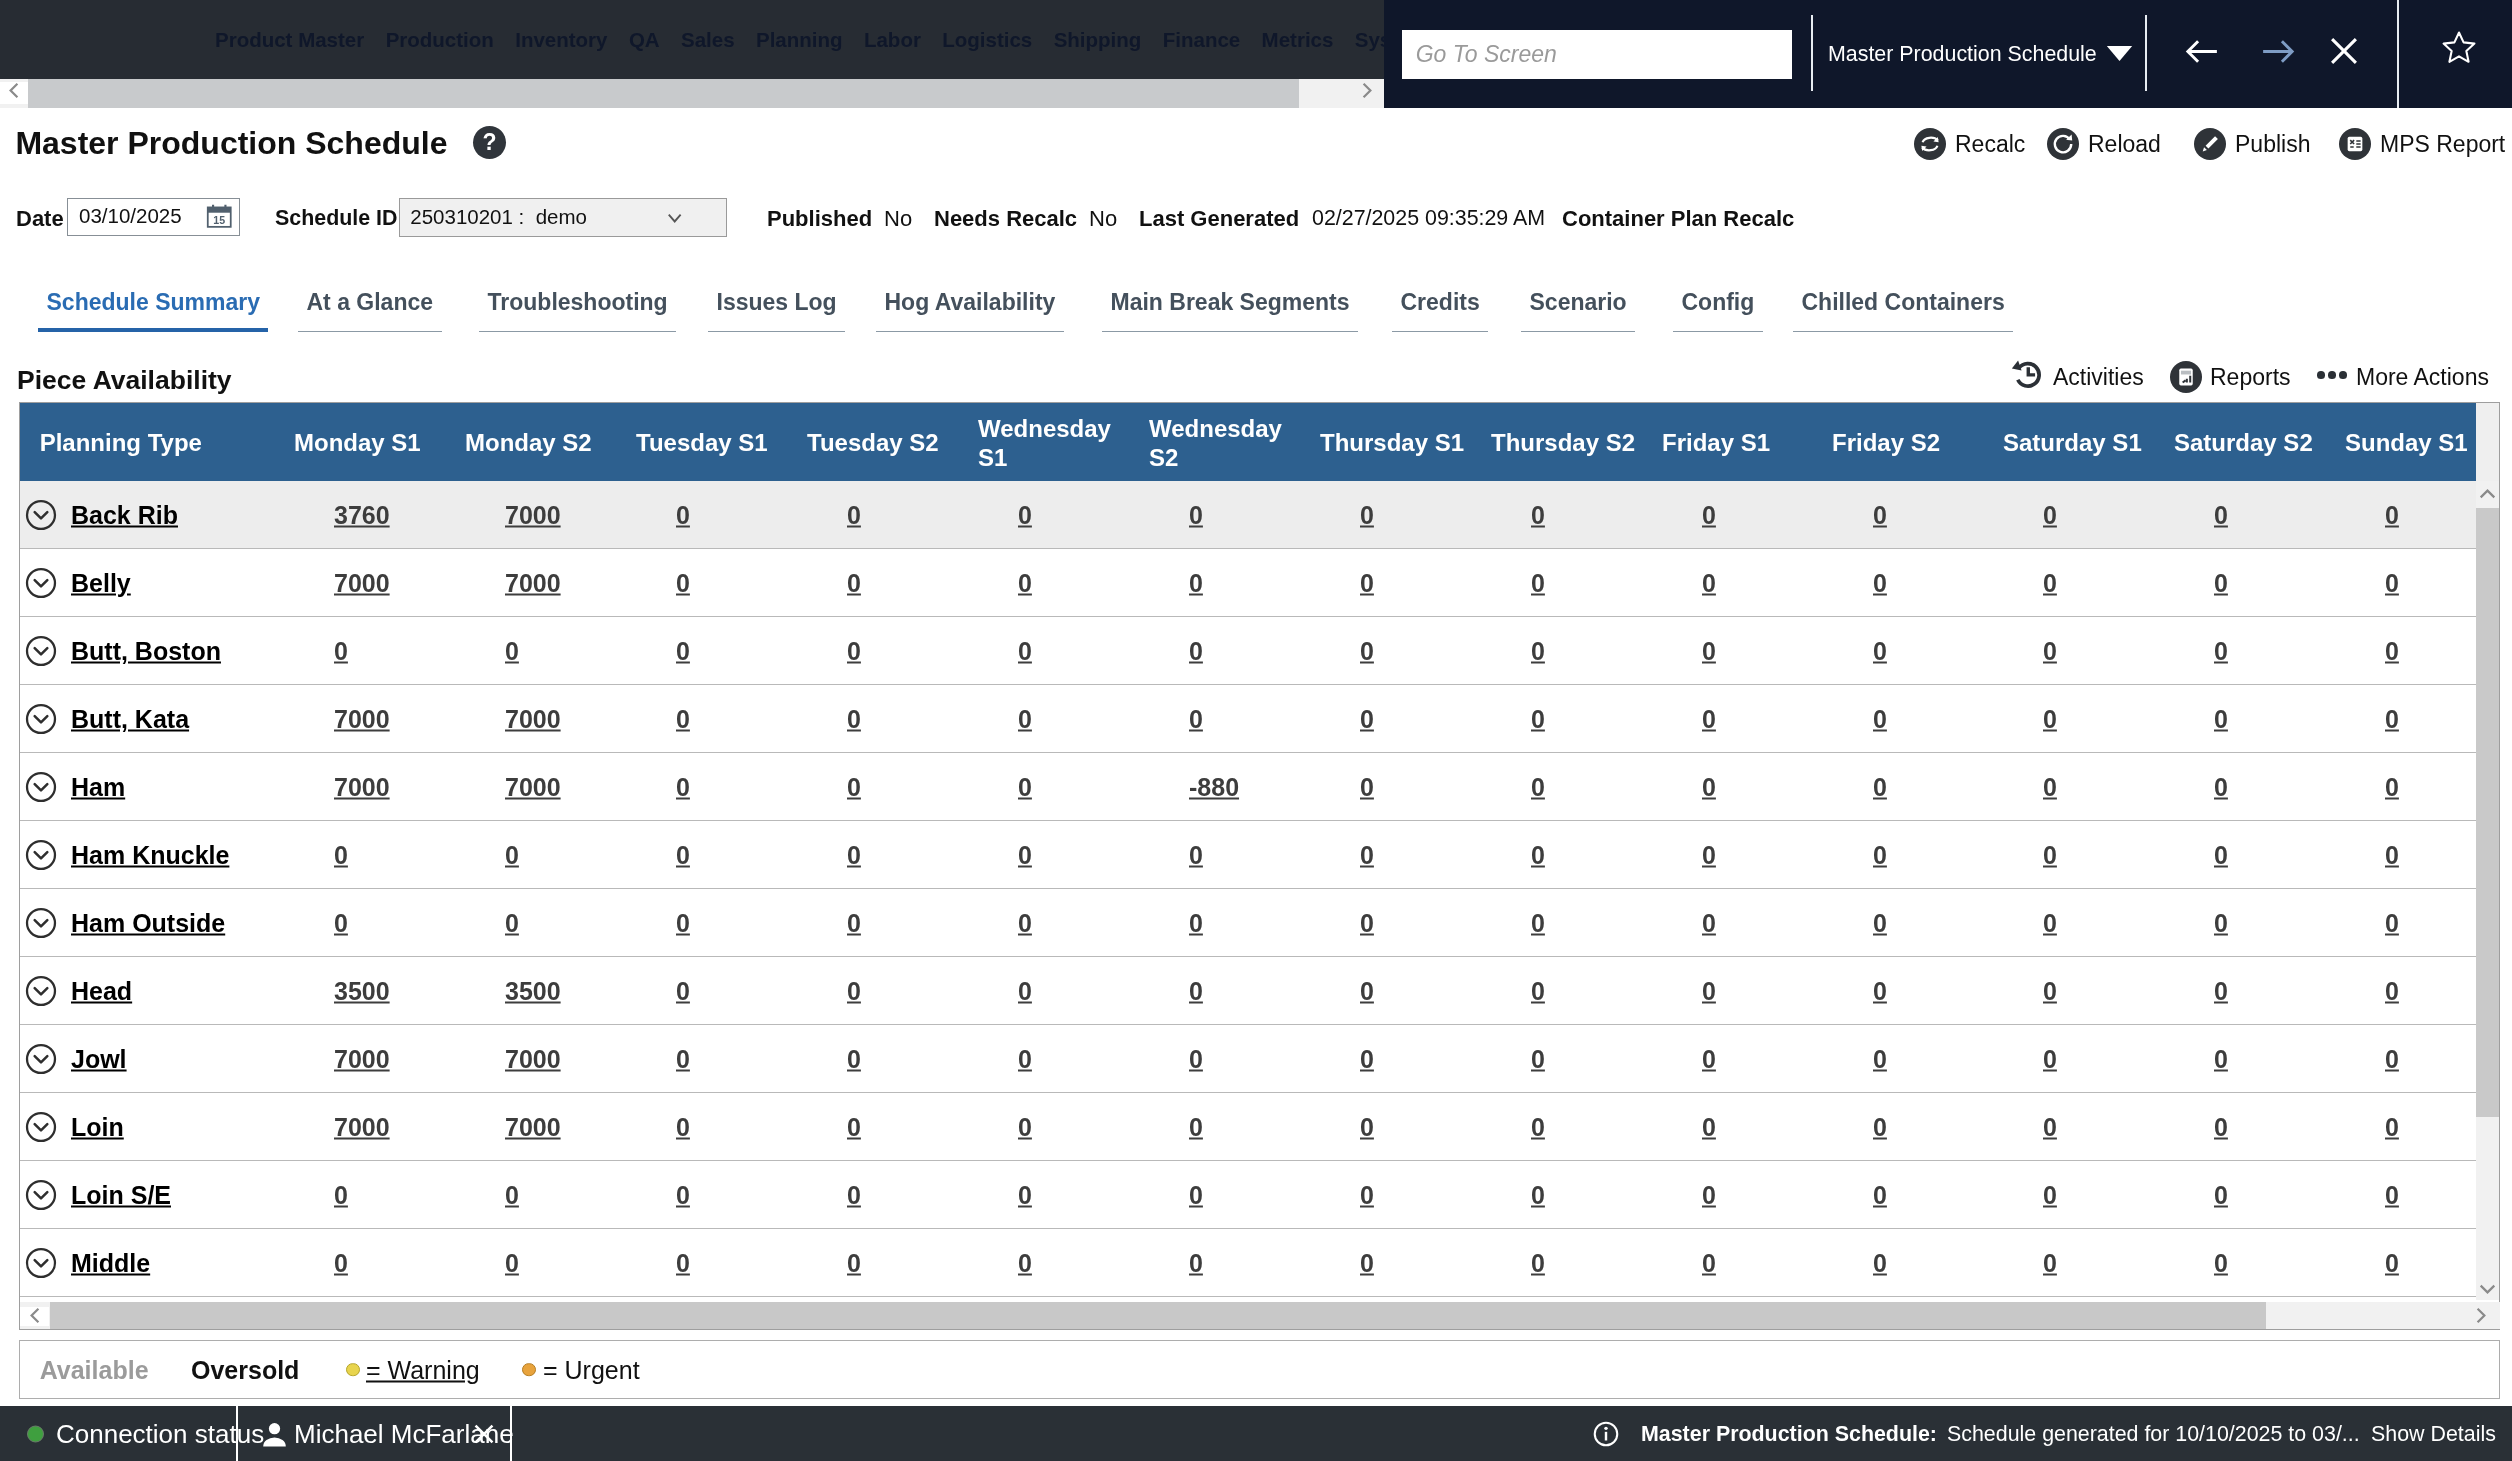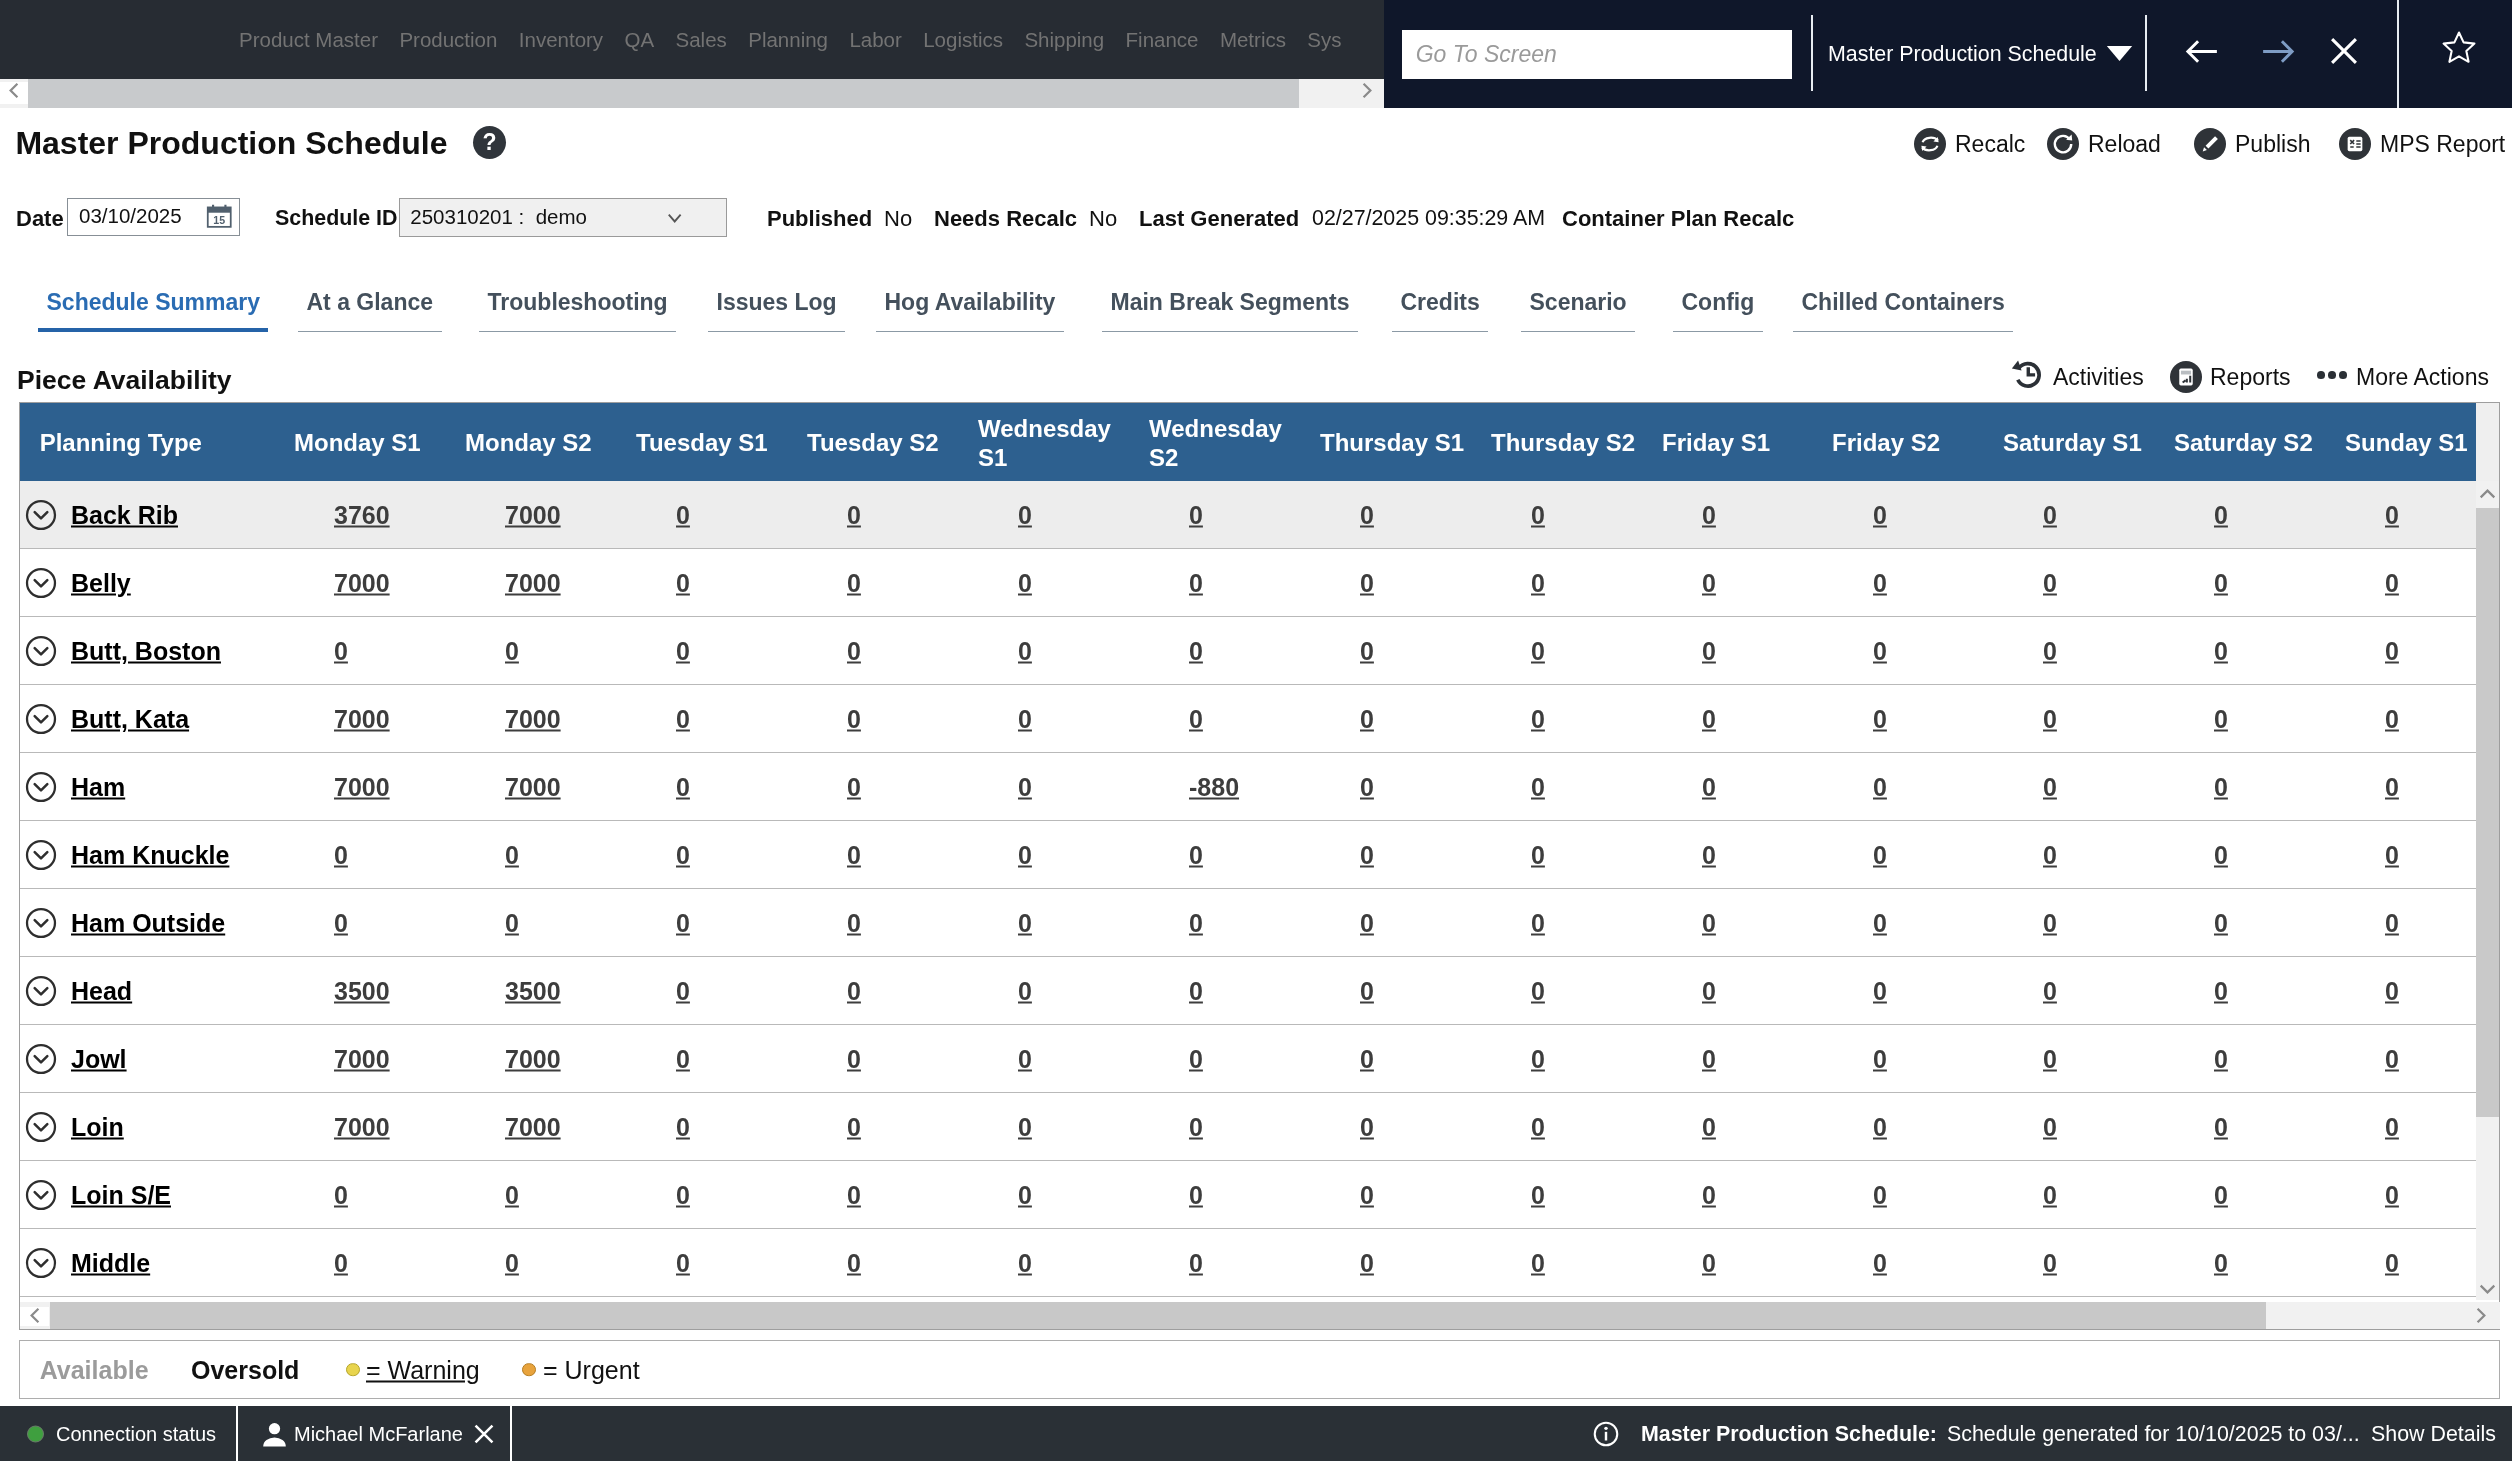--- a/index.html
+++ b/index.html
@@ -7,21 +7,21 @@
 #app { position:relative; width:2512px; height:1461px; background:#fff; overflow:hidden; }
 
 
 .navdark { position:absolute; left:0; top:0; width:1384px; height:79px; background:#272c33; }
 .orange { position:absolute; left:0; top:0.9px; width:199px; height:85px; background:#EE8633; }
 .logo { position:absolute; left:20.5px; top:19px; }
 .brand1 { position:absolute; left:84px; top:22px; color:#fff; font-size:19px; font-weight:bold;
   font-style:italic; letter-spacing:0.9px; }
 .brand2 { position:absolute; left:91px; top:44px; color:#fff; font-size:18px; letter-spacing:0.4px; }
 .navitems { position:absolute; left:215px; top:0; width:1169px; height:79px; overflow:hidden;
-  display:flex; gap:21.4px; align-items:center; white-space:nowrap; color:#737373; font-size:20.5px; font-weight:normal;margin-left:24px; }
+  display:flex; gap:21.4px; align-items:center; white-space:nowrap; color:#0f172a; font-size:20.5px; font-weight:bold; }
 .topscroll { position:absolute; left:0; top:79px; width:1384px; height:29px; background:#f1f1f1; }
 .topscroll .thumb { position:absolute; left:28px; top:0; width:1271px; height:29px; background:#c8cacc; }
 .sbtn { position:absolute; top:3.4px; width:28px; height:22px; text-align:center; }
 .bluebar { position:absolute; left:1384px; top:0; width:1128px; height:108px; background:#0f172a; }
 .gts { position:absolute; left:18px; top:30px; width:390px; height:49px; background:#fff;
   color:#9a9a9a; font-size:23px; font-style:italic; line-height:49px; padding-left:13.7px; }
 .vdiv { position:absolute; top:15.4px; height:76px; width:1.7px; background:#e8edf2; }
 .bluetitle { position:absolute; left:444px; top:0; height:108px; line-height:108px; color:#fff; font-size:21.4px; }
 
 
@@ -72,21 +72,21 @@
 
 
 .legend { position:absolute; left:19px; top:1340px; width:2481px; height:59px;
   border:0.9px solid #adadad; background:#fff; }
 .legend span { position:absolute; top:50%; transform:translateY(-50%); font-size:25px; }
 .ldot { position:absolute; top:50%; transform:translateY(-50%); width:13.7px; height:13.7px;
   border-radius:50%; }
 
 
 .status { position:absolute; left:0; top:1406px; width:2512px; height:56px; background:#2A3036; }
-.status span { position:absolute; top:50%; transform:translateY(-50%); color:#fff; font-size:20px; }
+.status span { position:absolute; top:50%; transform:translateY(-50%); color:#fff; font-size:26px; }
 .status .rt { font-size:21.4px; }
 .ssep { position:absolute; top:0; width:1.7px; height:56px; background:#fff; }
 </style></head>
 <body>
 <div id="app">
 
 <div class="navdark"></div>
 <div class="navitems">
       <span>Product Master</span>
       <span>Production</span>

